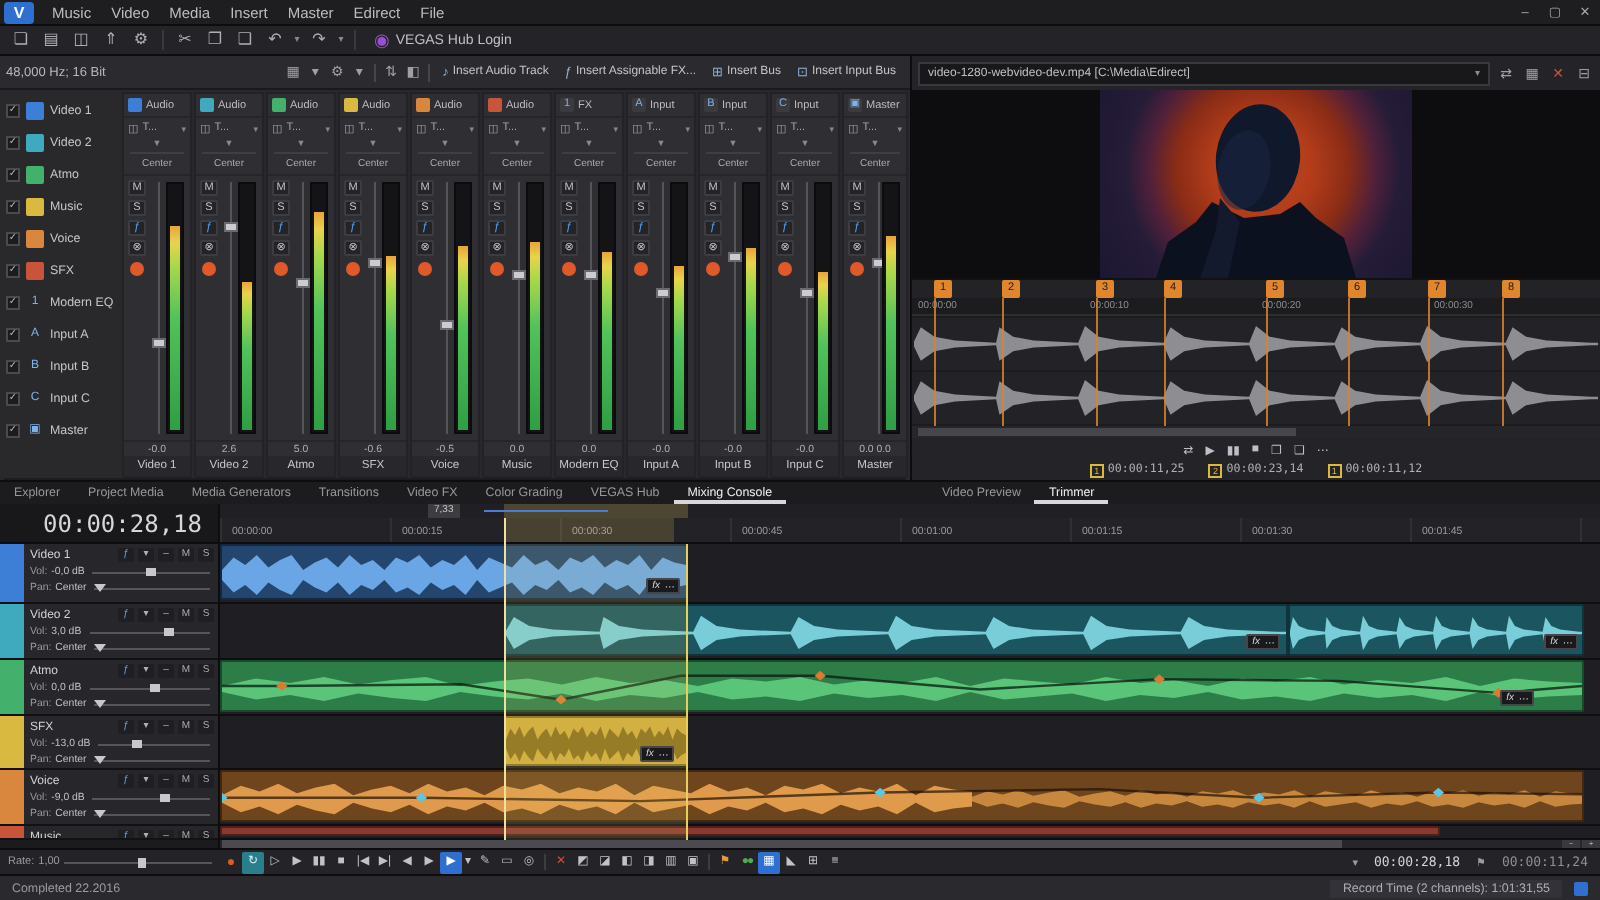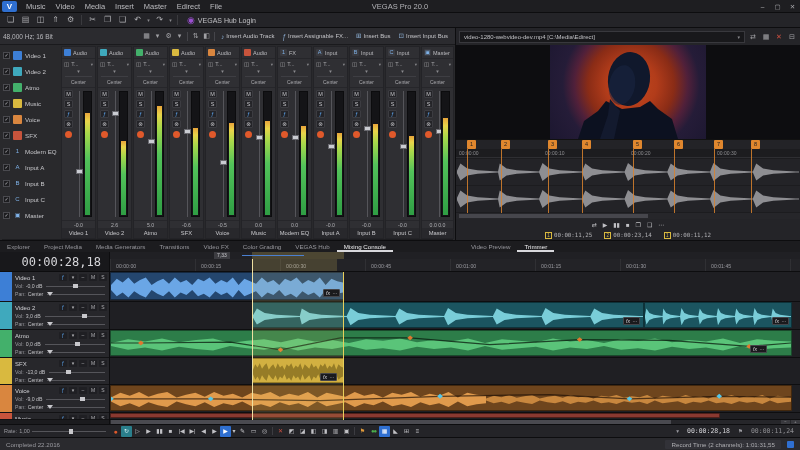--- a/index.html
+++ b/index.html
@@ -174,21 +174,20 @@
   <span class="menus">
 
   <span class="menu-item">Music</span>
       <span class="menu-item">Video</span>
       <span class="menu-item">Media</span>
       <span class="menu-item">Insert</span>
       <span class="menu-item">Master</span>
       <span class="menu-item">Edirect</span>
       <span class="menu-item">File</span>
     </span>
-  <span class="win-title">VEGAS Pro 20.0</span>
   <span class="win-controls">
 
   <span class="win-btn">–</span>
       <span class="win-btn">▢</span>
       <span class="win-btn">✕</span>
     </span>
 </div>
 
 <div id="toolbar">
   <span class="tbi">❏</span>

